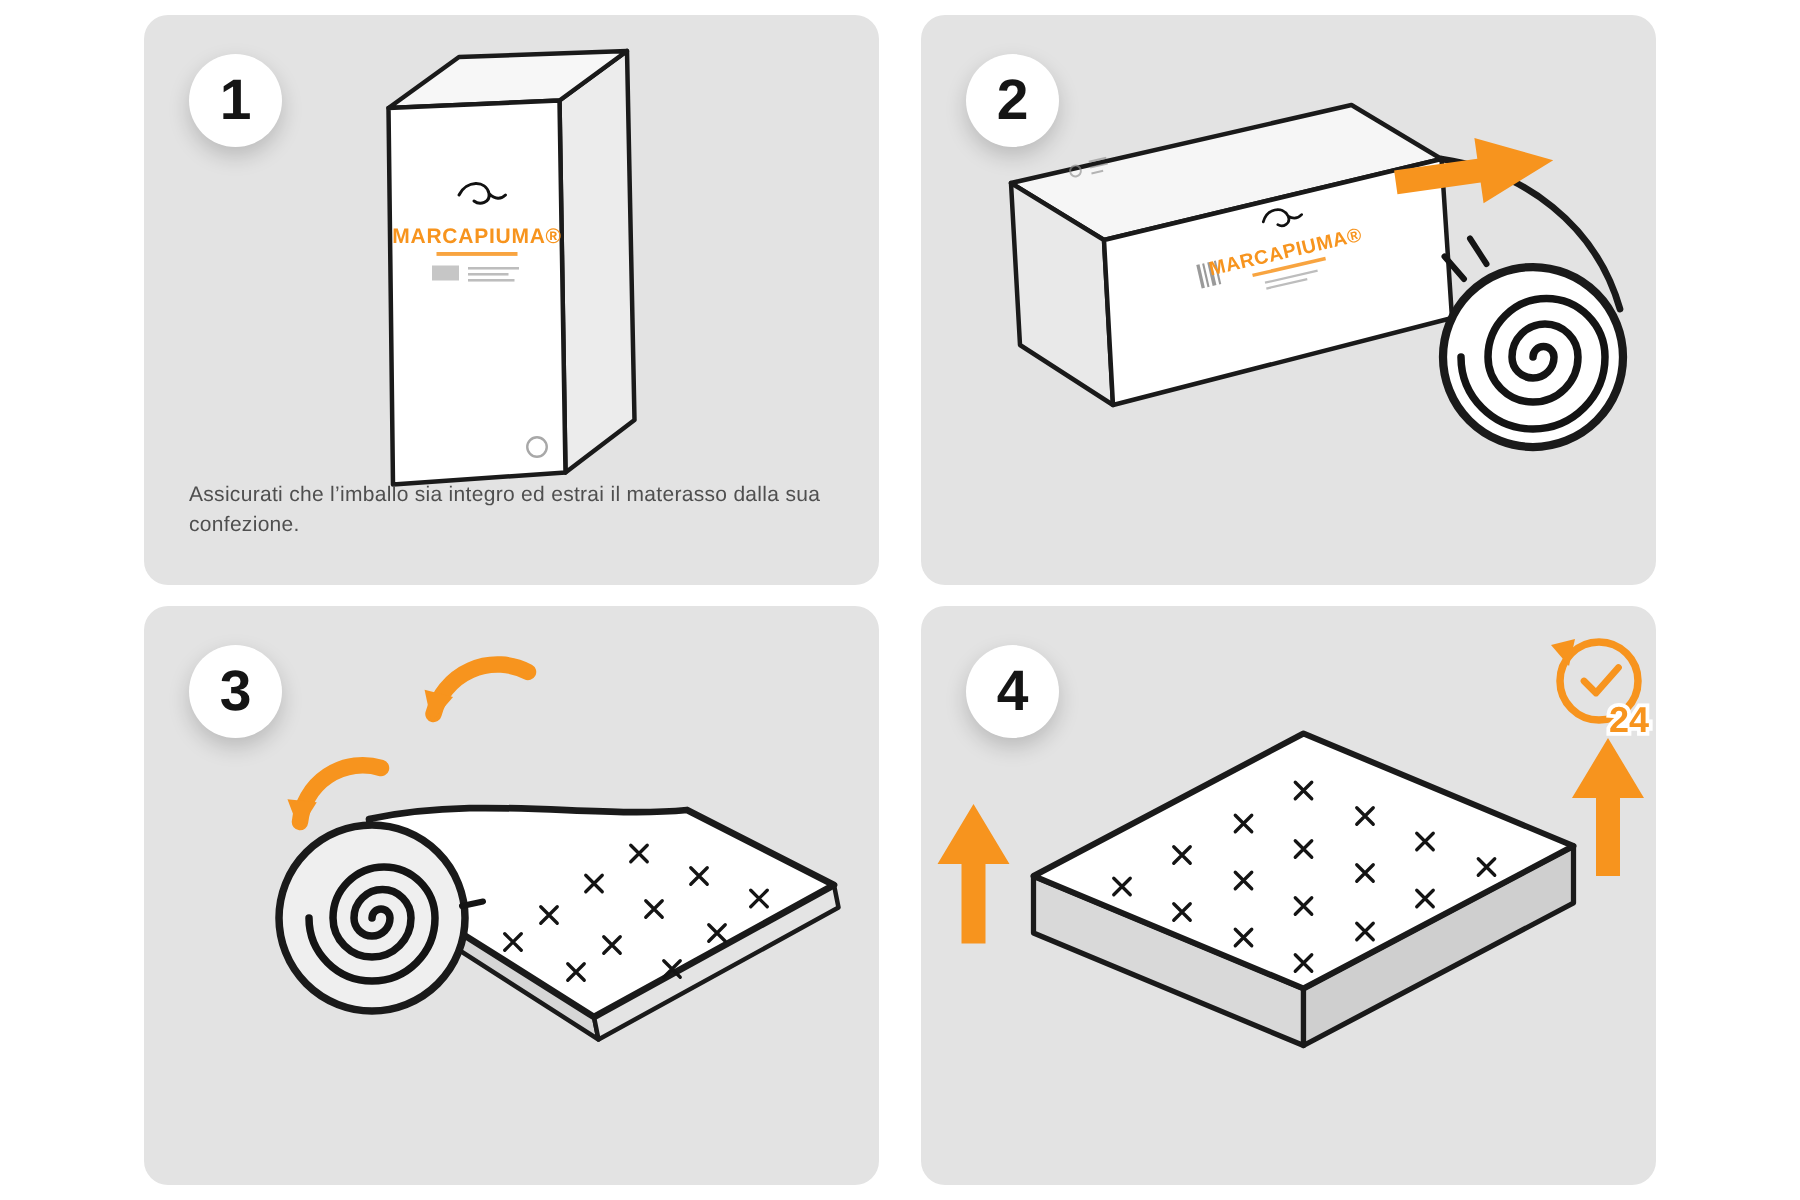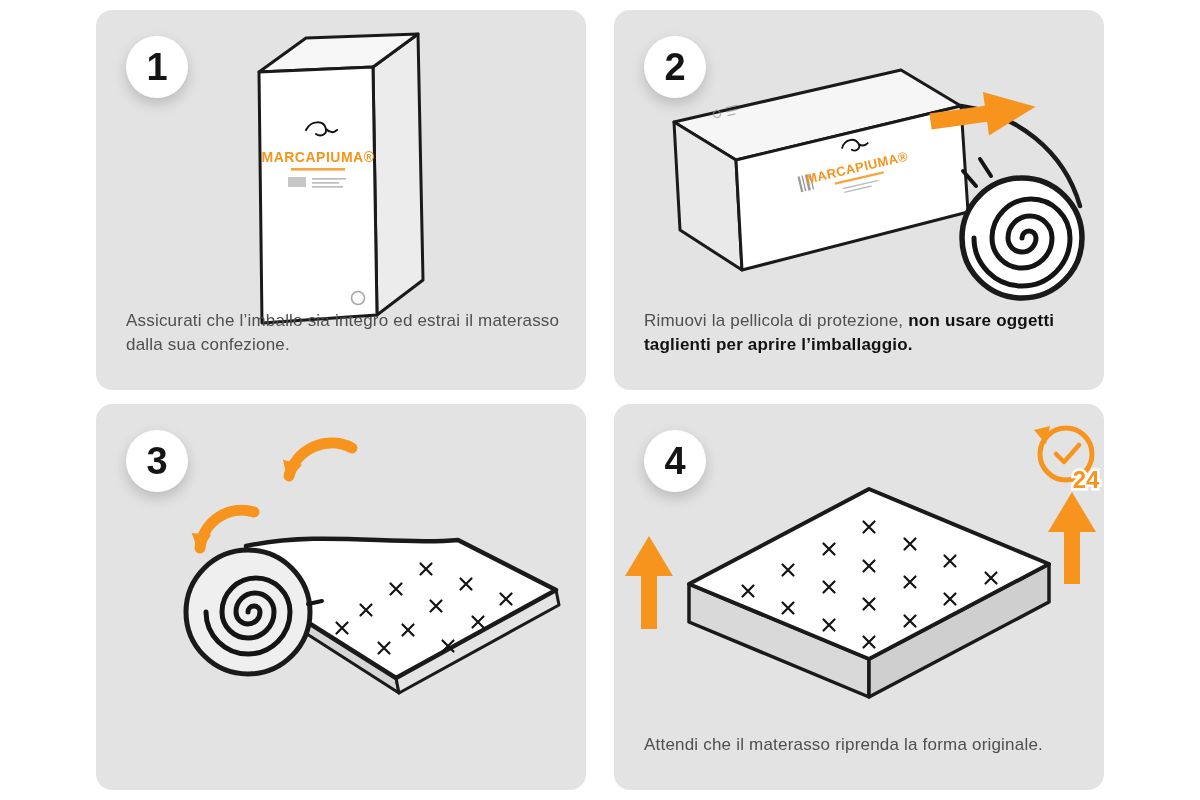--- a/index.html
+++ b/index.html
@@ -17,21 +17,21 @@
   .panel-4{left:614px;top:404px;width:490px;height:386px}
   .badge{
     position:absolute;top:26px;left:30px;width:62px;height:62px;border-radius:50%;
     background:#ffffff;box-shadow:0 6px 14px rgba(0,0,0,.18);
     display:flex;align-items:center;justify-content:center;
     font-size:38px;font-weight:bold;color:#151515;z-index:3;
   }
   .illus{position:absolute;left:0;top:0;width:100%;height:100%;overflow:visible}
   .caption{
     position:absolute;left:30px;right:24px;bottom:16px;
-    font-size:17px;line-height:1.42;color:#4f4f4f;letter-spacing:.2px;z-index:2;
+    font-size:14px;line-height:1.42;color:#4f4f4f;letter-spacing:.2px;z-index:2;
   }
   .caption b{color:#111111;font-weight:bold}
   svg text.logo{font-family:"Liberation Sans",sans-serif;font-weight:bold;fill:#F7941E}
   svg text.clock-num{font-family:"Liberation Sans",sans-serif;font-weight:bold;fill:#F7941E;
     paint-order:stroke;stroke:#ffffff;stroke-width:5px}
 </style>
 </head>
 <body>
 
 <section class="panel panel-1">
@@ -95,21 +95,20 @@
     <path d="M347 96 C 402 104 450 140 466 196" fill="none" stroke="#1a1a1a" stroke-width="4.5" stroke-linecap="round"></path>
 
     <circle cx="408" cy="228" r="60" fill="#ffffff" stroke="#1a1a1a" stroke-width="5.5"></circle>
     <path d="M408 228 a 7 7 0 0 1 14 0 a 14 14 0 0 1 -28 0 a 22 22 0 0 1 44 0 a 30 30 0 0 1 -60 0 a 39 39 0 0 1 78 0 a 48 48 0 0 1 -96 0" fill="none" stroke="#141414" stroke-width="5" stroke-linecap="round"></path>
     <path d="M362 176 l -13 -15 M377 166 l -11 -17" fill="none" stroke="#141414" stroke-width="4" stroke-linecap="round"></path>
 
     <g transform="rotate(-8 370 104)">
       <path d="M316 96 L372 96 L372 82 L422 104 L372 126 L372 112 L316 112 Z" fill="#F7941E"></path>
     </g>
   </svg>
-  <p class="caption"><span>Rimuovi la pellicola di protezione, </span><b>non usare oggetti taglienti per aprire l’imballaggio.</b></p>
 </section>
 
 <section class="panel panel-3">
   <div class="badge">
     <span>3</span>
   </div>
   <svg class="illus" viewBox="0 0 490 386">
     <defs>
       <marker id="ah3" viewBox="0 0 22 22" refX="15" refY="11" markerWidth="24" markerHeight="24" markerUnits="userSpaceOnUse" orient="auto">
         <path d="M2 2 L20 11 L2 20 Z" fill="#F7941E"></path>
@@ -184,14 +183,13 @@
       <use href="#xm4" transform="translate(336,157)"></use>
       <use href="#xm4" transform="translate(296,178)"></use>
       <use href="#xm4" transform="translate(255,200)"></use>
       <use href="#xm4" transform="translate(215,221)"></use>
       <use href="#xm4" transform="translate(377,174)"></use>
       <use href="#xm4" transform="translate(336,195)"></use>
       <use href="#xm4" transform="translate(296,217)"></use>
       <use href="#xm4" transform="translate(255,238)"></use>
     </g>
   </svg>
-  <p class="caption">Attendi che il materasso riprenda la forma originale.</p>
 </section>
 
 </body></html>

